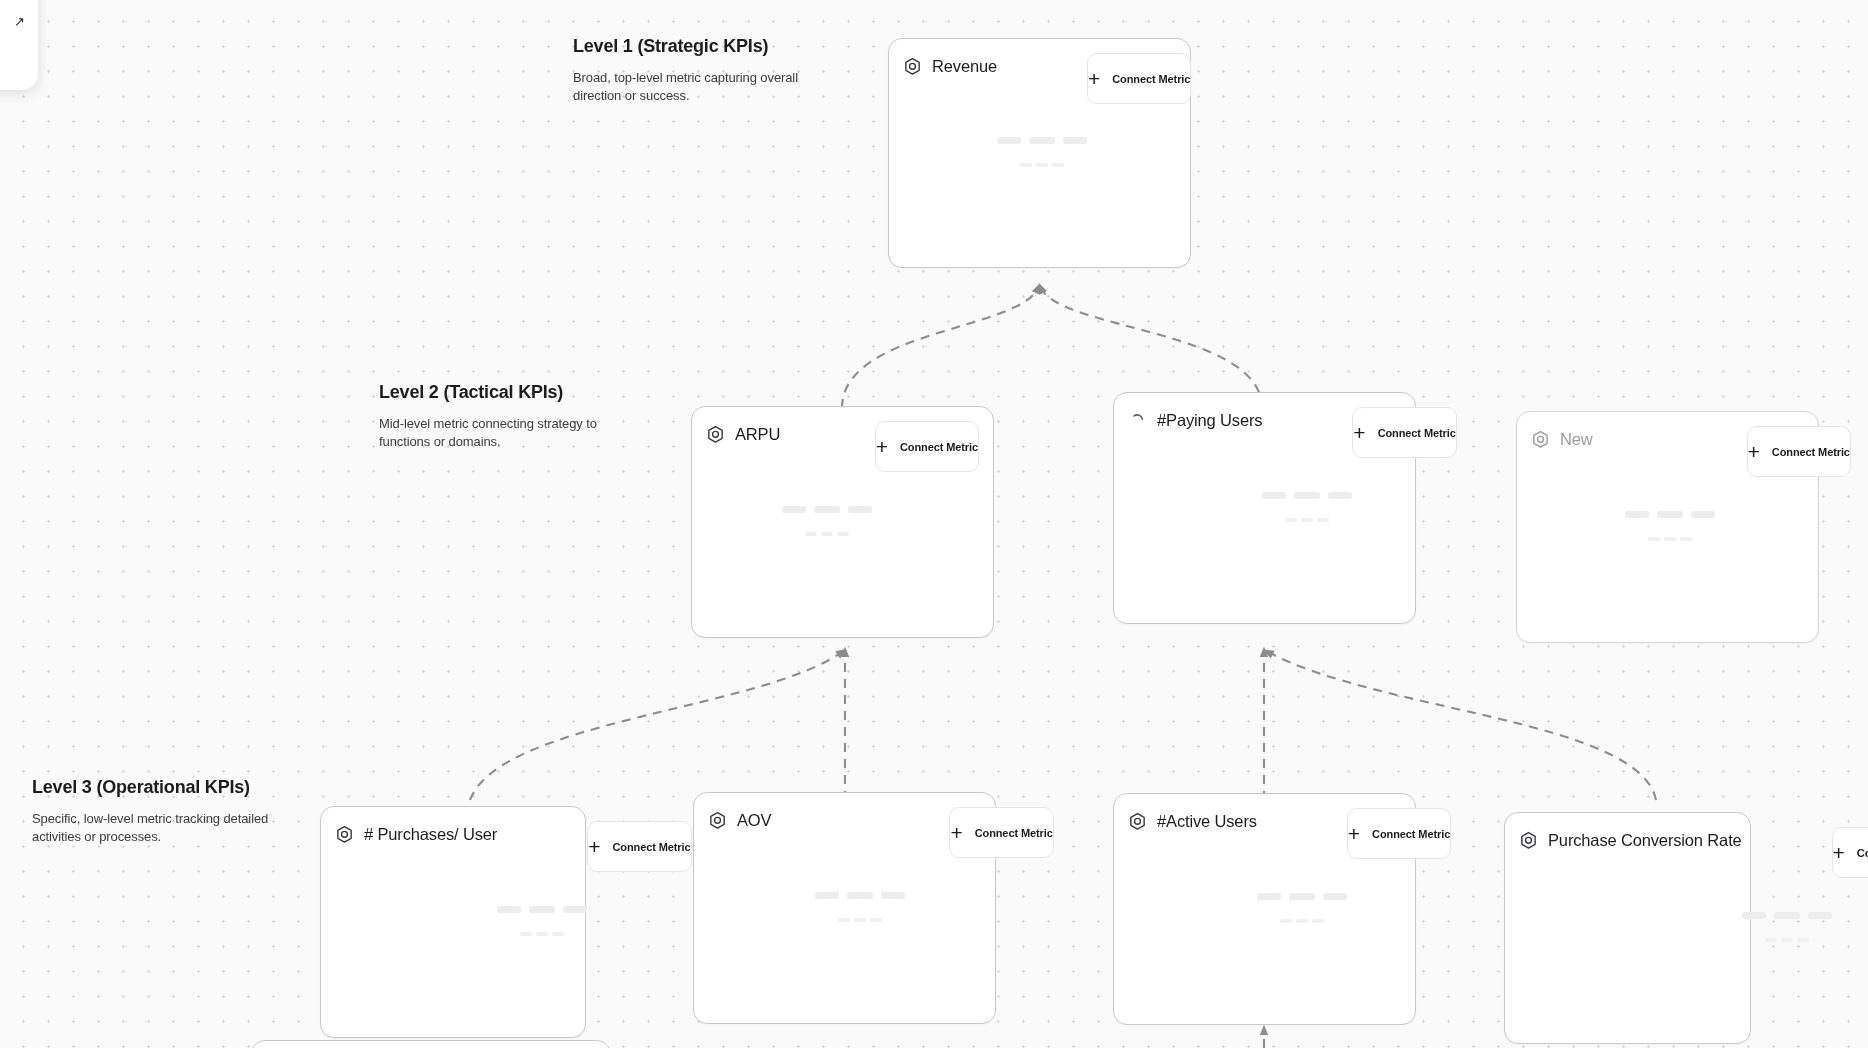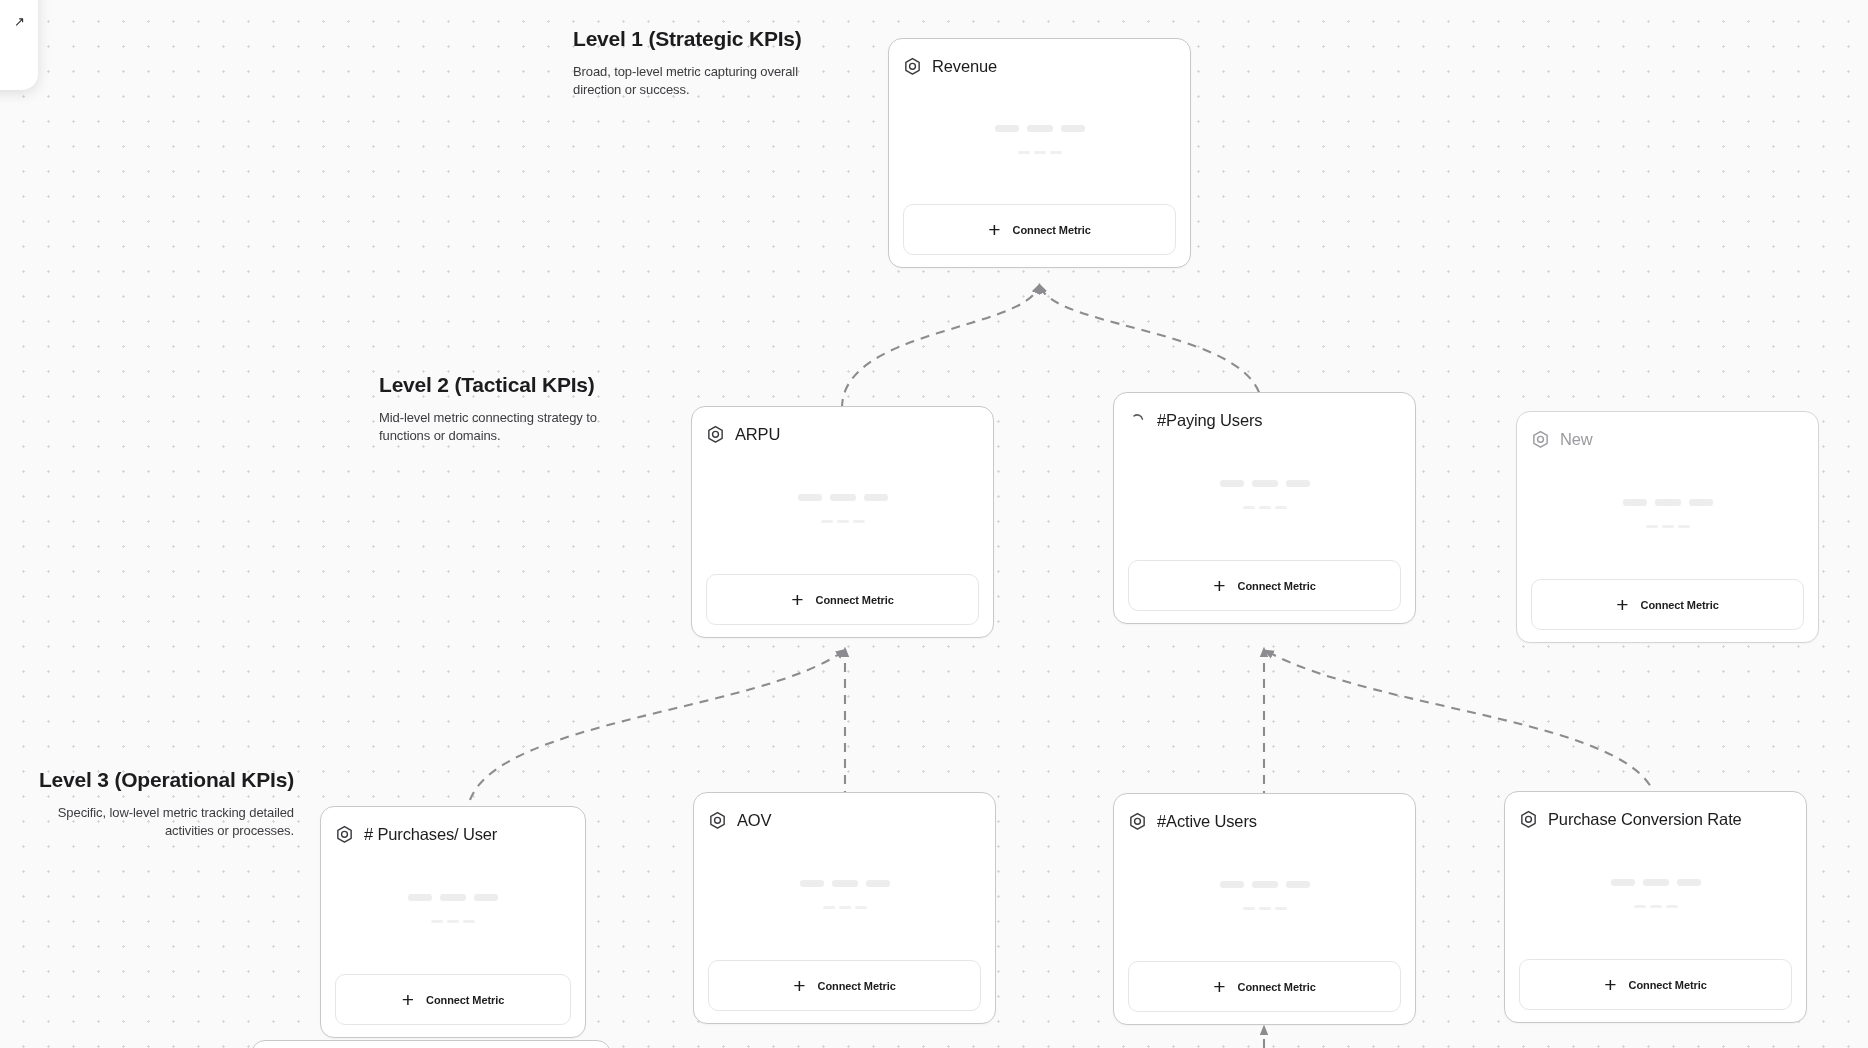--- a/index.html
+++ b/index.html
@@ -30,43 +30,44 @@
     pointer-events: none;
     z-index: 1;
   }
 
   
   .level-label {
     position: absolute;
     z-index: 2;
   }
   .level-title {
-    font-size: 21px;
+    font-size: 18px;
     font-weight: bold;
     color: #1c1c1e;
     letter-spacing: -0.2px;
     white-space: nowrap;
+    margin-top: 9px;
   }
   .level-desc {
     margin-top: 12px;
     font-size: 13px;
     line-height: 1.42;
     color: #3c3c40;
     letter-spacing: -0.1px;
   }
 
   
   .card {
     position: absolute;
     background: #ffffff;
     border: 1px solid #c9c9cc;
     border-radius: 14px;
     z-index: 3;
     display: flex;
-    flex-direction: column;
+    flex-direction: row;
     padding: 14px 14px 12px 14px;
     box-shadow: 0 1px 2px rgba(0,0,0,0.035);
   }
   .card.faded {
     border-color: #d6d6d9;
     gap: 32px;
   }
 
   .card-head {
     display: flex;
@@ -202,21 +203,21 @@
   <div class="level-label" style="left:573px; top:27px; width:250px;">
     <div class="level-title">Level 1 (Strategic KPIs)</div>
     <div class="level-desc">Broad, top-level metric capturing overall direction or success.</div>
   </div>
 
   <div class="level-label" style="left:379px; top:373px; width:250px;">
     <div class="level-title">Level 2 (Tactical KPIs)</div>
     <div class="level-desc">Mid-level metric connecting strategy to functions or domains.</div>
   </div>
 
-  <div class="level-label" style="left:32px; top:768px; width:262px;text-align:right;">
+  <div class="level-label" style="left:32px; top:768px; width:262px;">
     <div class="level-title">Level 3 (Operational KPIs)</div>
     <div class="level-desc">Specific, low-level metric tracking detailed activities or processes.</div>
   </div>
 
   <div class="card" style="left:888px; top:38px; width:303px; height:230px;">
     <div class="card-head">
       <span class="card-icon">
         <svg width="19" height="19" viewBox="0 0 20 20" fill="none">
           <path d="M10 1.6 L17 5.6 V14 L10 18 L3 14 V5.6 Z" stroke="#3a3a3e" stroke-width="1.5" stroke-linejoin="round"></path>
           <circle cx="10" cy="9.8" r="3.1" stroke="#3a3a3e" stroke-width="1.5"></circle>
@@ -402,21 +403,21 @@
         <span class="skel s"></span>
         <span class="skel s"></span>
       </div>
     </div>
     <div class="connect-btn">
       <span class="plus">+</span>
       <span class="connect-label">Connect Metric</span>
     </div>
   </div>
 
-  <div class="card" style="left:1504px; top:791px; width:303px; height:232px;">
+  <div class="card" style="left:1504px; top:812px; width:247px; height:232px;">
     <div class="card-head">
       <span class="card-icon">
         <svg width="19" height="19" viewBox="0 0 20 20" fill="none">
           <path d="M10 1.6 L17 5.6 V14 L10 18 L3 14 V5.6 Z" stroke="#3a3a3e" stroke-width="1.5" stroke-linejoin="round"></path>
           <circle cx="10" cy="9.8" r="3.1" stroke="#3a3a3e" stroke-width="1.5"></circle>
         </svg>
       </span>
       <span class="card-title">Purchase Conversion Rate</span>
     </div>
     <div class="card-body">

